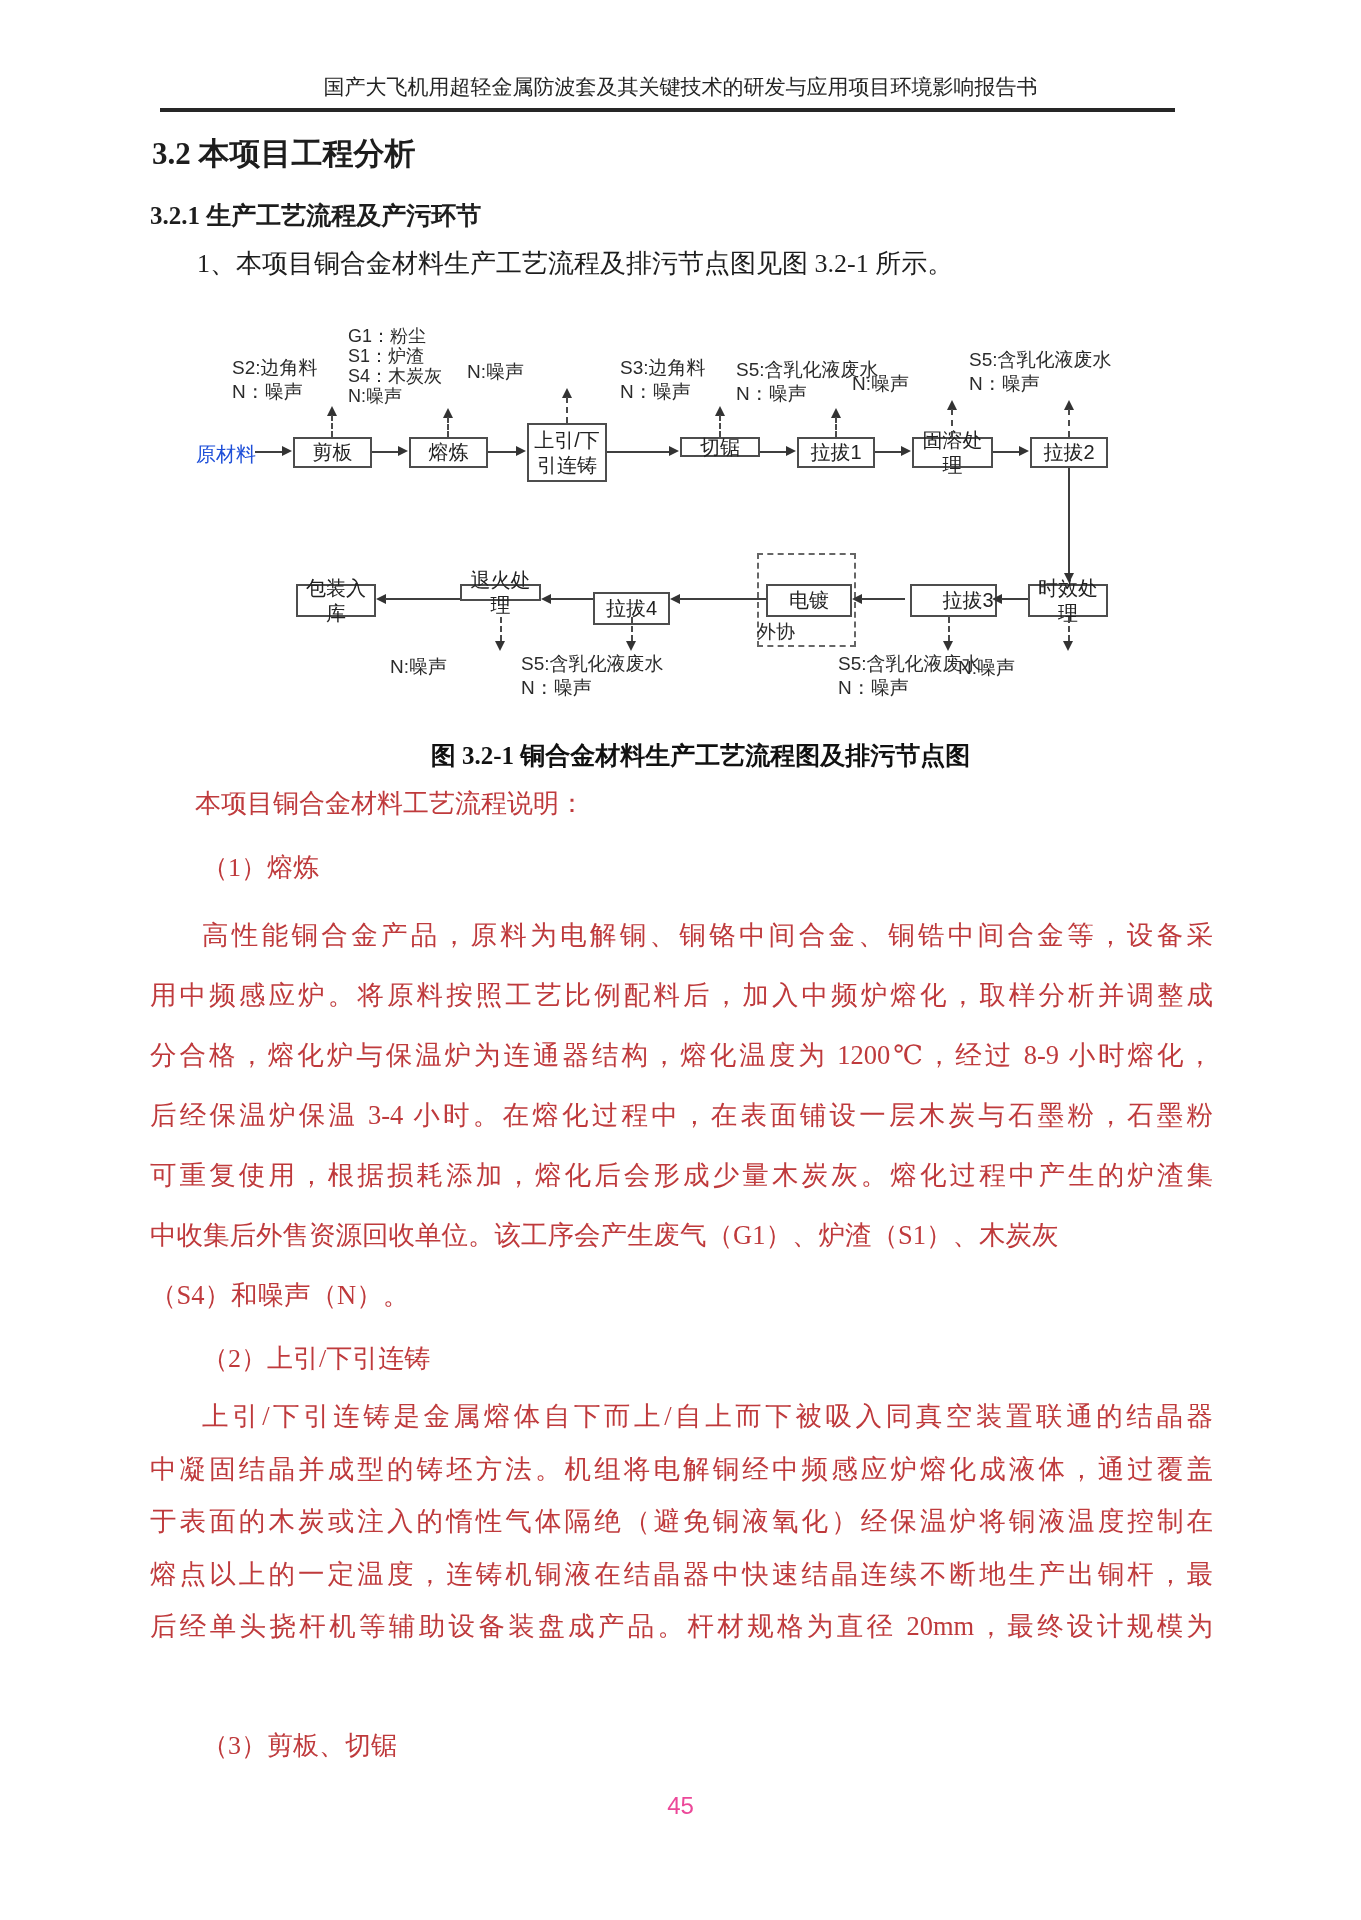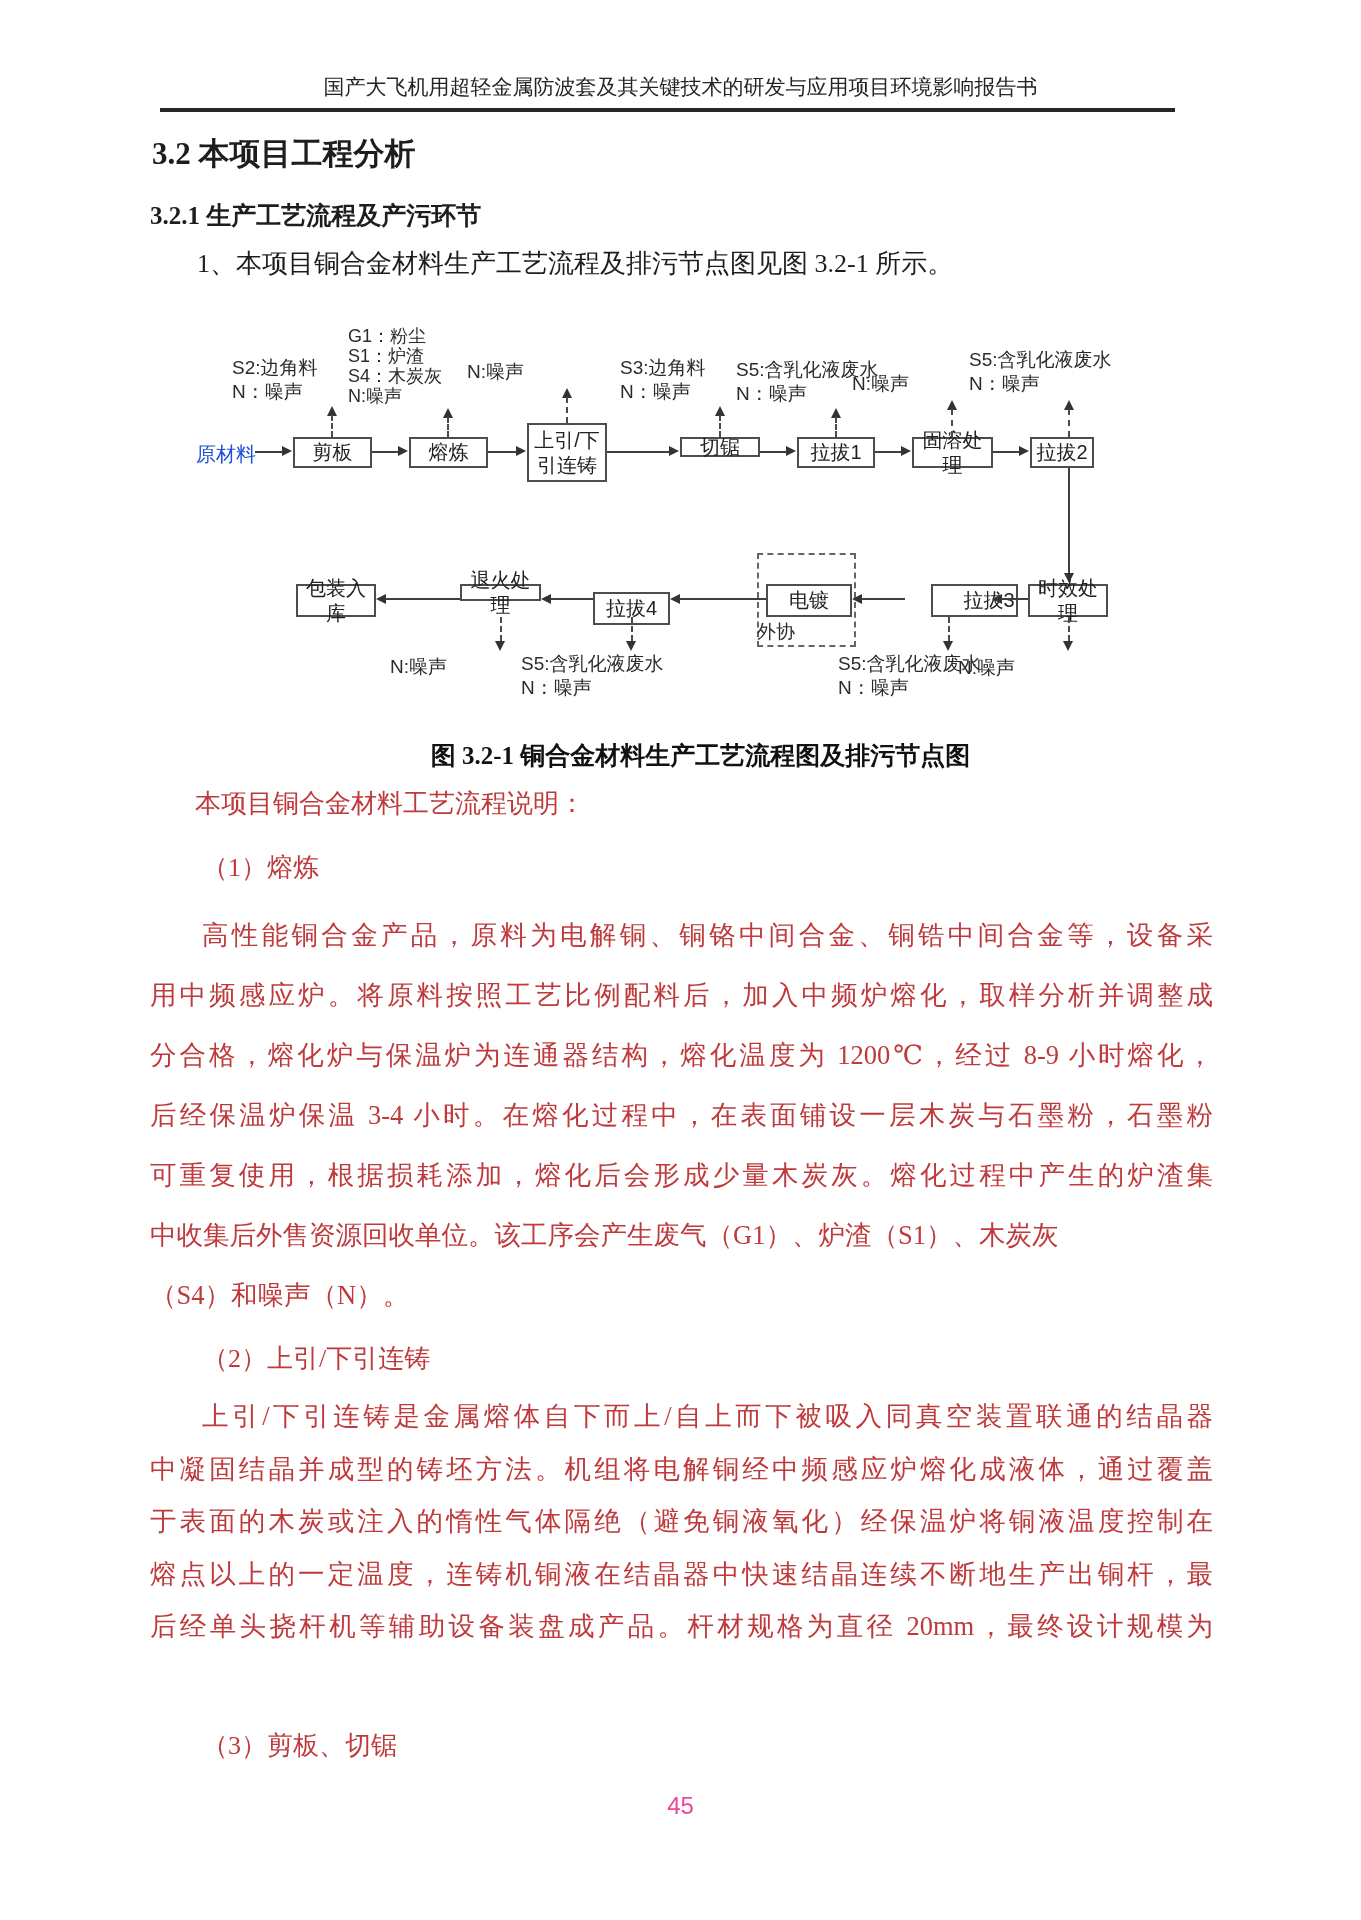--- a/index.html
+++ b/index.html
@@ -62,21 +62,21 @@
     <div class="srclbl" style="left:196px;top:441px;">原材料</div>
     <div class="hline" style="left:255px;top:451px;width:28px;"></div>
     <div class="arr-r" style="left:282px;top:446px;"></div>
 
     <div class="box" style="left:293px;top:437px;width:79px;height:31px;">剪板</div>
     <div class="box" style="left:409px;top:437px;width:79px;height:31px;">熔炼</div>
     <div class="box" style="left:527px;top:423px;width:80px;height:59px;padding:2px;">上引/下引连铸</div>
     <div class="box" style="left:680px;top:437px;width:80px;height:20px;">切锯</div>
     <div class="box" style="left:797px;top:437px;width:78px;height:31px;">拉拔1</div>
     <div class="box" style="left:912px;top:437px;width:81px;height:31px;">固溶处理</div>
-    <div class="box" style="left:1030px;top:437px;width:64px;height:31px;">拉拔2</div>
+    <div class="box" style="left:1030px;top:437px;width:78px;height:31px;">拉拔2</div>
 
     <div class="hline" style="left:372px;top:451px;width:27px;"></div>
     <div class="arr-r" style="left:398px;top:446px;"></div>
     <div class="hline" style="left:488px;top:451px;width:29px;"></div>
     <div class="arr-r" style="left:516px;top:446px;"></div>
     <div class="hline" style="left:607px;top:451px;width:63px;"></div>
     <div class="arr-r" style="left:669px;top:446px;"></div>
     <div class="hline" style="left:760px;top:451px;width:27px;"></div>
     <div class="arr-r" style="left:786px;top:446px;"></div>
     <div class="hline" style="left:875px;top:451px;width:27px;"></div>
@@ -86,21 +86,21 @@
 
     <div class="vline" style="left:1068px;top:468px;height:106px;"></div>
     <div class="arr-d" style="left:1064px;top:573px;"></div>
 
     <div class="box" style="left:296px;top:584px;width:80px;height:33px;">包装入库</div>
     <div class="box" style="left:460px;top:584px;width:81px;height:17px;">退火处理</div>
     <div class="box" style="left:593px;top:584px;width:77px;height:33px;margin-top:8px;">拉拔4</div>
     <div class="dashrect" style="left:757px;top:553px;width:99px;height:94px;"></div>
     <div class="box" style="left:766px;top:584px;width:86px;height:33px;">电镀</div>
     <div class="ann" style="left:757px;top:620px;width:99px;">外协</div>
-    <div class="box" style="left:931px;top:584px;width:87px;height:33px;padding-left:29px;">拉拔3</div>
+    <div class="box" style="left:910px;top:584px;width:87px;height:33px;padding-left:29px;">拉拔3</div>
     <div class="box" style="left:1028px;top:584px;width:80px;height:33px;">时效处理</div>
 
     <div class="arr-l" style="left:992px;top:594px;"></div>
     <div class="hline" style="left:1001px;top:598px;width:27px;"></div>
     <div class="arr-l" style="left:852px;top:594px;"></div>
     <div class="hline" style="left:861px;top:598px;width:44px;"></div>
     <div class="arr-l" style="left:670px;top:594px;"></div>
     <div class="hline" style="left:679px;top:598px;width:87px;"></div>
     <div class="arr-l" style="left:541px;top:594px;"></div>
     <div class="hline" style="left:550px;top:598px;width:43px;"></div>

